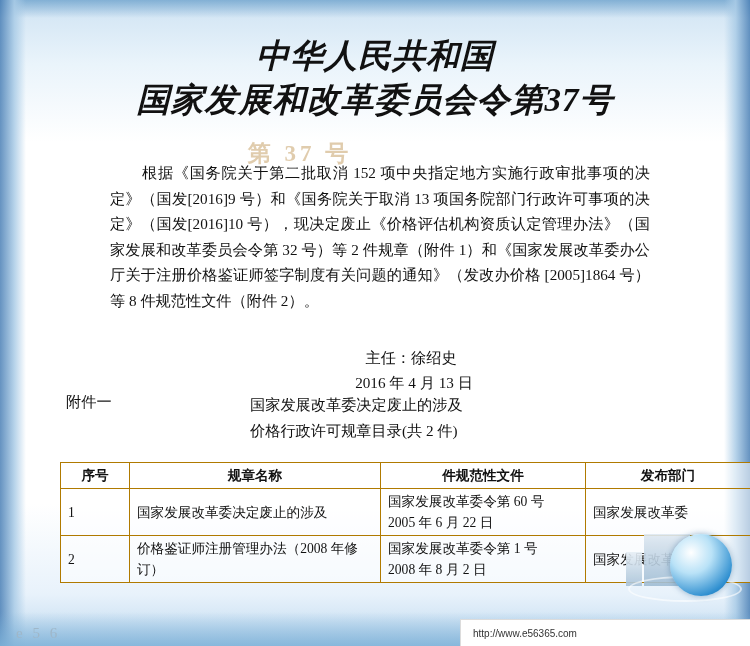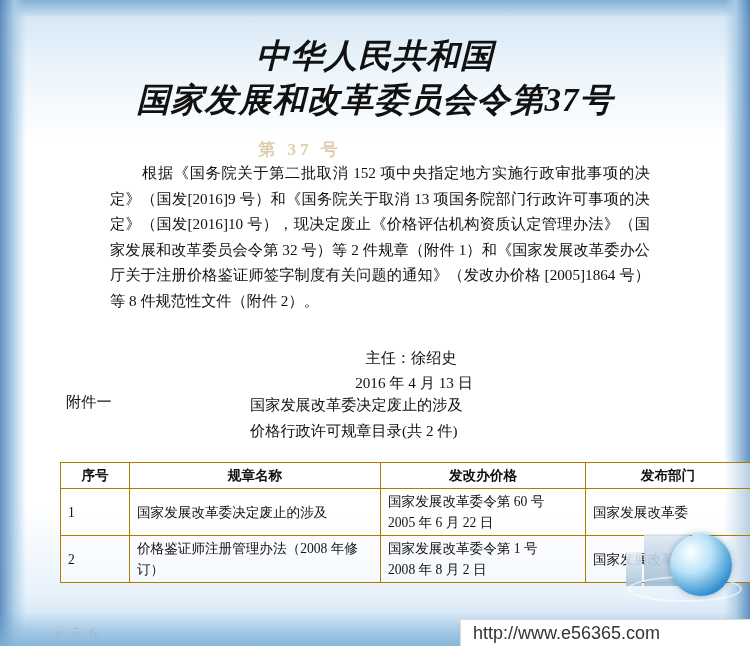--- a/index.html
+++ b/index.html
@@ -40,21 +40,21 @@
   }
   .title-line{
     font-family:"Liberation Serif","DejaVu Serif",serif;
     font-weight:bold;font-style:italic;
     font-size:33px;line-height:44px;color:#111;
     letter-spacing:1px;
   }
 
   .doc-ghost{
     position:absolute;top:138px;left:0;width:600px;text-align:center;
-    font-size:17px;color:#c8a36b;opacity:.55;font-weight:bold;
+    font-size:23px;color:#c8a36b;opacity:.55;font-weight:bold;
     letter-spacing:4px;
   }
 
   .body-text{
     position:absolute;left:110px;top:160px;width:540px;
     font-size:15.2px;line-height:25.5px;color:#111;
     text-align:justify;
   }
   .body-text p{margin:0;}
   .indent{text-indent:32px;}
@@ -121,25 +121,25 @@
     position:absolute;right:0;bottom:18px;width:110px;height:22px;border-radius:50%;
     border:2px solid rgba(255,255,255,.75);opacity:.8;
   }
 
   .url-bar{
     position:absolute;right:0;bottom:0;width:290px;height:27px;
     background:#ffffff;border-top:1px solid #dcdcdc;border-left:1px solid #dcdcdc;
     display:flex;align-items:center;justify-content:flex-start;
     padding-left:12px;box-sizing:border-box;
     font-family:"Liberation Sans","DejaVu Sans",sans-serif;
-    font-size:18px;color:#333;
+    font-size:10px;color:#333;
   }
   .corner-logo{
     position:absolute;left:16px;bottom:4px;
-    font-size:15px;color:#9fb7c9;letter-spacing:3px;margin-left:40px;
+    font-size:15px;color:#9fb7c9;letter-spacing:3px;
   }
 </style>
 </head>
 <body>
 
 <div class="page">
 
   <div class="edge-top"></div>
   <div class="edge-left"></div>
   <div class="edge-right"></div>
@@ -166,21 +166,21 @@
   <div class="attach-head">
     <div>国家发展改革委决定废止的涉及</div>
     <div>价格行政许可规章目录(共 2 件)</div>
   </div>
 
   <table class="reg">
     <thead>
       <tr>
         <th class="col-no">序号</th>
         <th class="col-name">规章名称</th>
-        <th class="col-doc">发改办价格</th>
+        <th class="col-doc">件规范性文件</th>
         <th class="col-dept">发布部门</th>
       </tr>
     </thead>
     <tbody>
       <tr>
         <td class="col-no">1</td>
         <td class="col-name">国家发展改革委决定废止的涉及</td>
         <td class="col-doc">
           <span class="cell-sub">国家发展改革委令第 60 号</span>
           <span class="cell-sub">2005 年 6 月 22 日</span>

